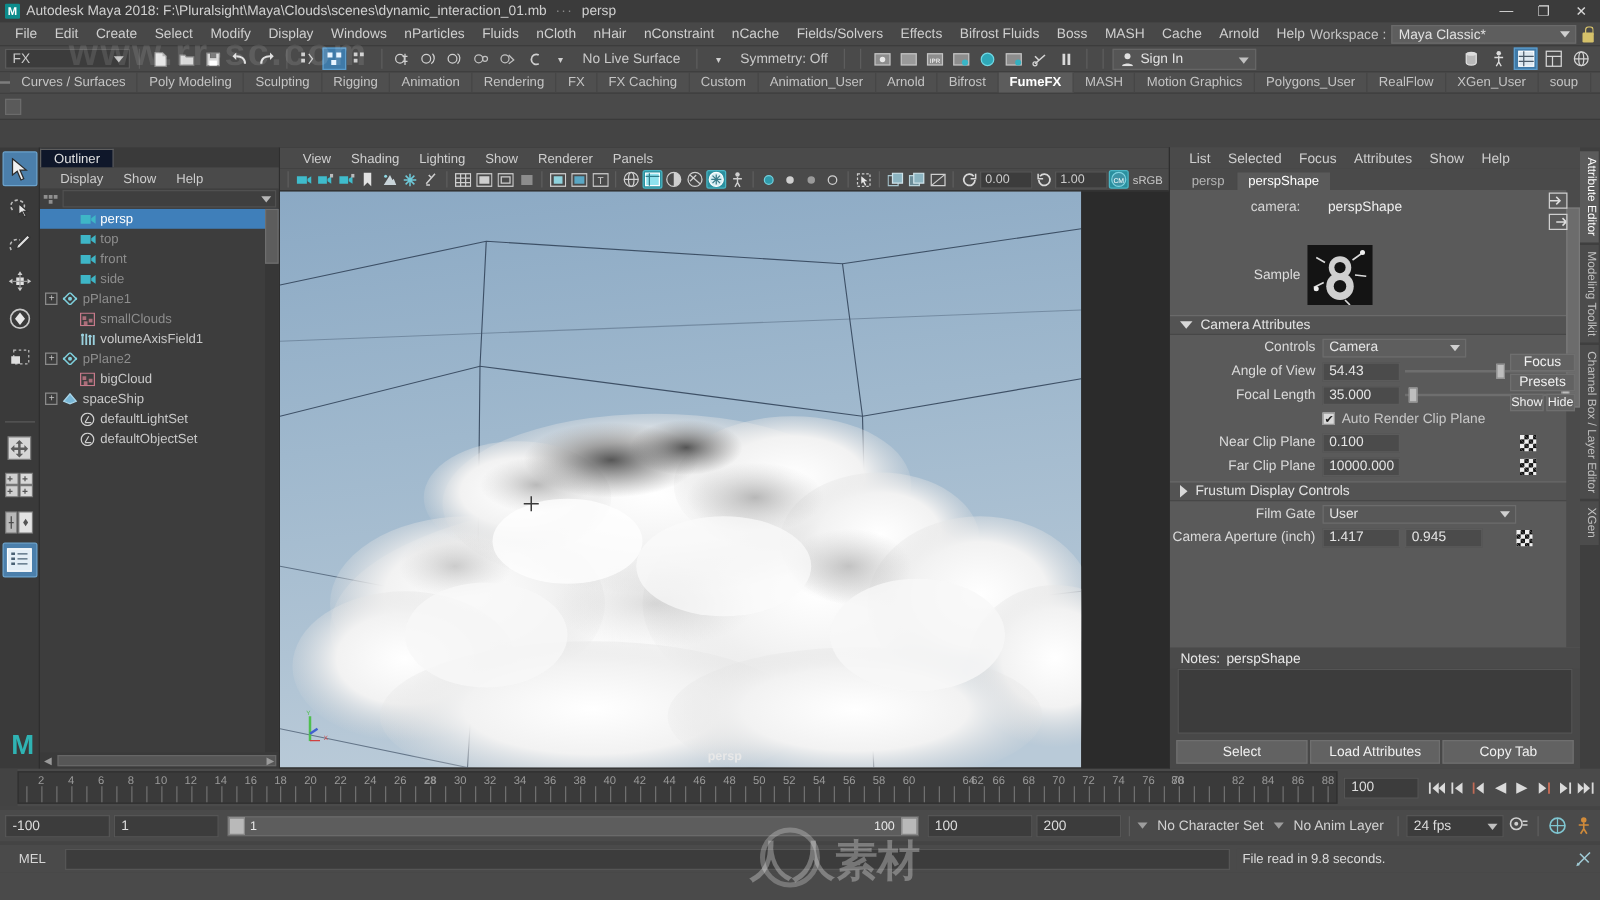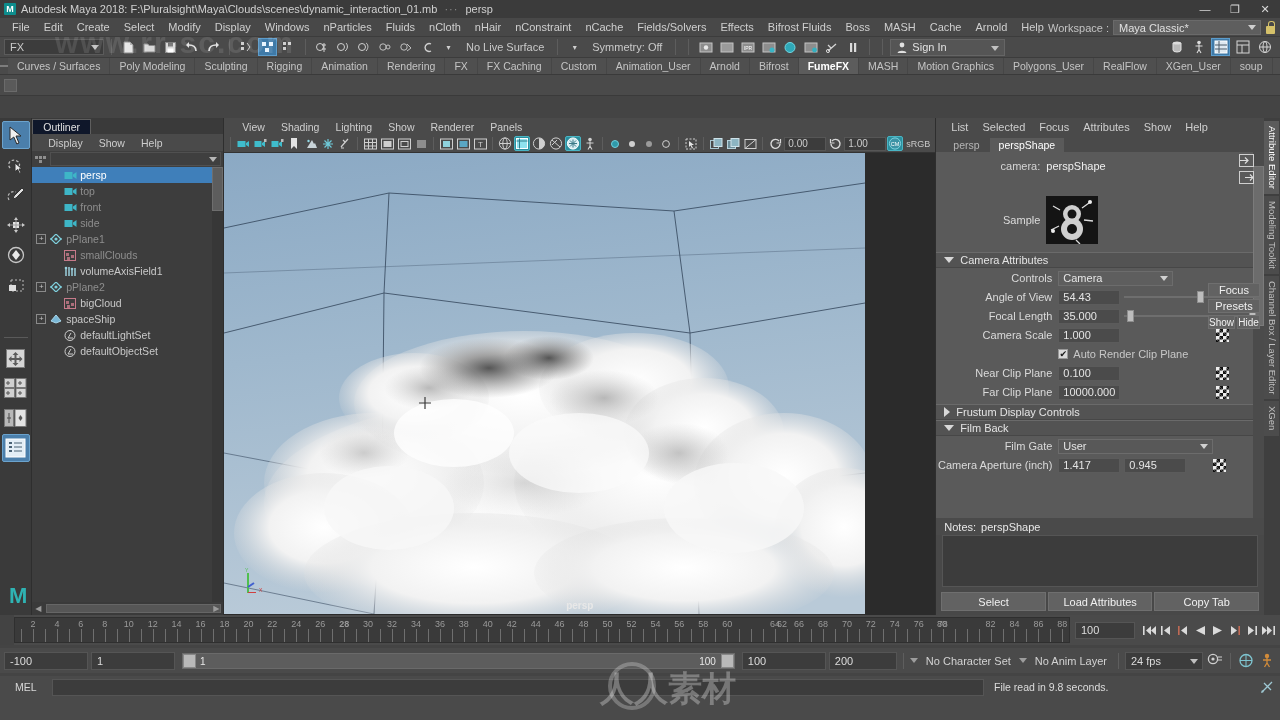--- a/index.html
+++ b/index.html
@@ -160,21 +160,21 @@
 
   
   .attred{width:367px;background:#484848;display:flex;flex-direction:column;}
   .ae-menu{height:17px;background:#4a4a4a;display:flex;align-items:center;padding-left:8px;}
   .ae-menu .mi{padding:0 7px;font-size:11px;color:#cfcfcf;}
   .ae-tabs{height:17px;background:#4a4a4a;display:flex;align-items:flex-end;padding-left:8px;gap:1px;}
   .ae-tab{padding:1px 9px;font-size:10.5px;color:#b5b5b5;background:#4a4a4a;}
   .ae-tab.sel{background:#5a5a5a;color:#fff;}
   .ae-body{flex:1;background:#5a5a5a;position:relative;overflow:hidden;}
   .ae-hdr{height:40px;position:relative;}
-  .ae-camrow{display:flex;align-items:flex-end;font-size:11px;padding-top:8px;}
+  .ae-camrow{display:flex;align-items:flex-end;font-size:11px;padding-top:8px;gap:16px;}
   .ae-camlbl{width:110px;text-align:right;color:#d5d5d5;padding-right:6px;}
   .ae-camval{color:#efefef;}
   .ae-hdrbtns{position:absolute;right:10px;top:2px;display:flex;flex-direction:column;gap:4px;}
   .ae-hbtn{width:15px;height:13px;border:1px solid #cfcfcf;position:relative;}
   .ae-sample{display:flex;align-items:center;padding:4px 0 8px 0;}
   .ae-samplbl{width:110px;text-align:right;padding-right:6px;color:#dcdcdc;font-size:11px;}
   .ae-swatch{width:52px;height:48px;background:#1a1a1a;position:relative;overflow:hidden;}
   .sect-hdr{height:16px;background:#535353;border-top:1px solid #6a6a6a;border-bottom:1px solid #474747;
     display:flex;align-items:center;gap:6px;padding-left:8px;font-size:11px;color:#e4e4e4;}
   .tri-d{width:0;height:0;border-left:5px solid transparent;border-right:5px solid transparent;border-top:6px solid #d8d8d8;}
@@ -1134,25 +1134,20 @@
         <div class="arow">
           <div class="albl">Focal Length</div>
           <div class="afield" style="width:62px">35.000</div>
           <div class="aslider">
             <div class="trk"></div>
             <div class="hnd" style="left:2%"></div>
             <div class="hnd" style="right:0"></div>
           </div>
         </div>
 
-        <div class="arow">
-          <div class="albl">Camera Scale</div>
-          <div class="afield" style="width:62px">1.000</div>
-          <div class="amap" style="margin-left:96px"></div>
-        </div>
 
         <div class="arow">
           <div class="albl" style="width:122px"></div>
           <div class="achk">✔</div>
           <span>Auto Render Clip Plane</span>
         </div>
 
         <div class="arow">
           <div class="albl">Near Clip Plane</div>
           <div class="afield" style="width:62px">0.100</div>
@@ -1163,24 +1158,20 @@
           <div class="albl">Far Clip Plane</div>
           <div class="afield" style="width:62px">10000.000</div>
           <div class="amap" style="margin-left:96px"></div>
         </div>
 
         <div class="sect-hdr" style="margin-top:3px">
           <div class="tri-r"></div>
           <span>Frustum Display Controls</span>
         </div>
 
-        <div class="sect-hdr">
-          <div class="tri-d"></div>
-          <span>Film Back</span>
-        </div>
 
         <div class="arow">
           <div class="albl">Film Gate</div>
           <div class="afield acombo" style="width:155px;background:#585858">
             <span>User</span>
             <span class="arrow"></span>
           </div>
         </div>
 
         <div class="arow">

